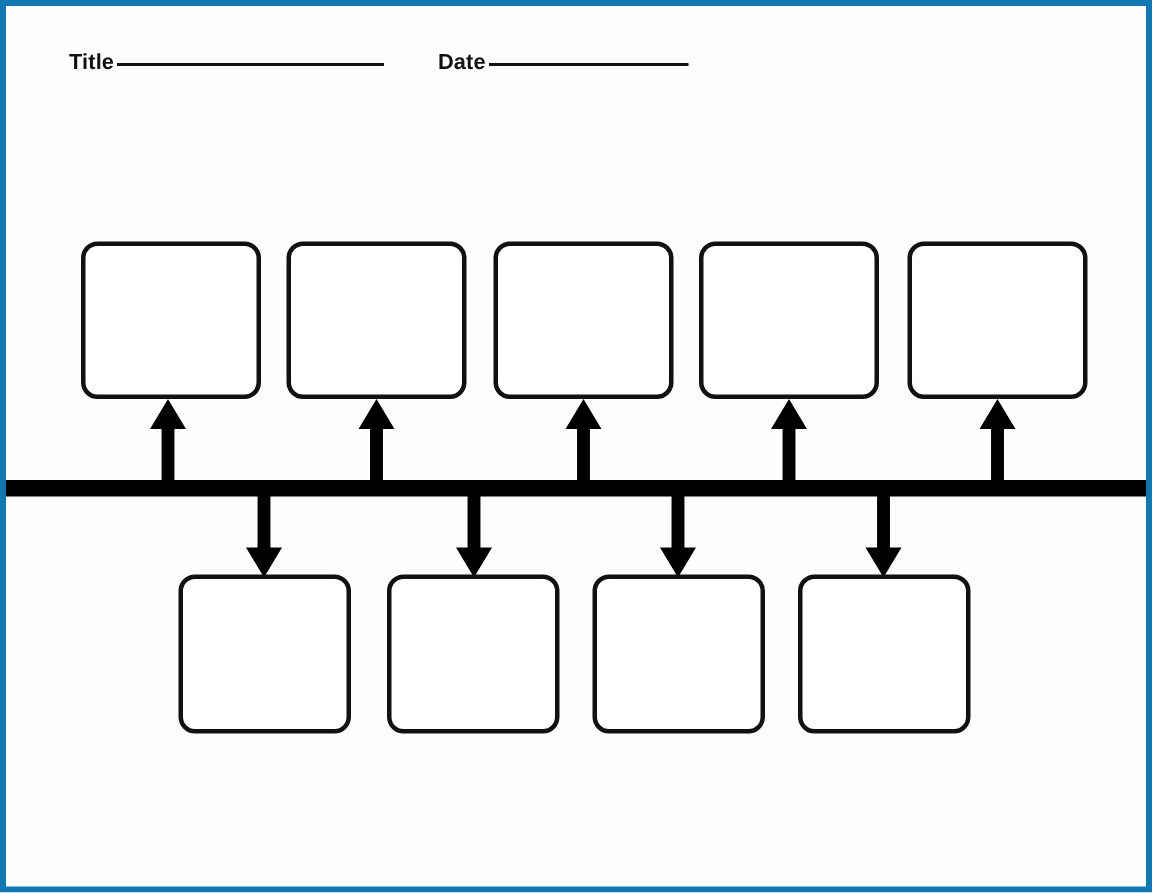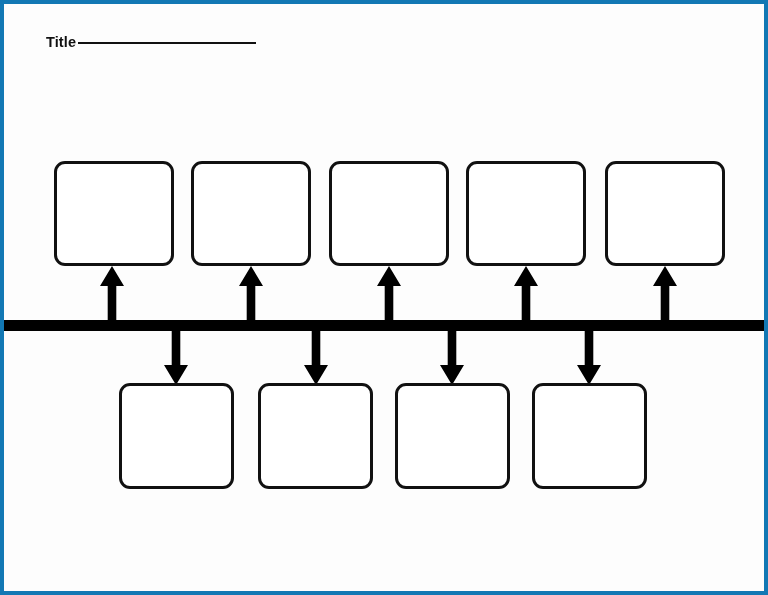--- a/index.html
+++ b/index.html
@@ -125,20 +125,24 @@
 
 <div id="page">
 
   <div class="header-row">
 
     <div class="field" id="field-title">
       <span class="field-label">Title</span>
       <span class="field-rule"></span>
     </div>
 
+    <div class="field" id="field-date">
+      <span class="field-label">Date</span>
+      <span class="field-rule"></span>
+    </div>
 
 
   </div>
 
   <div class="event-box box-top" id="top-box-1"></div>
   <div class="event-box box-top" id="top-box-2"></div>
   <div class="event-box box-top" id="top-box-3"></div>
   <div class="event-box box-top" id="top-box-4"></div>
   <div class="event-box box-top" id="top-box-5"></div>
 

